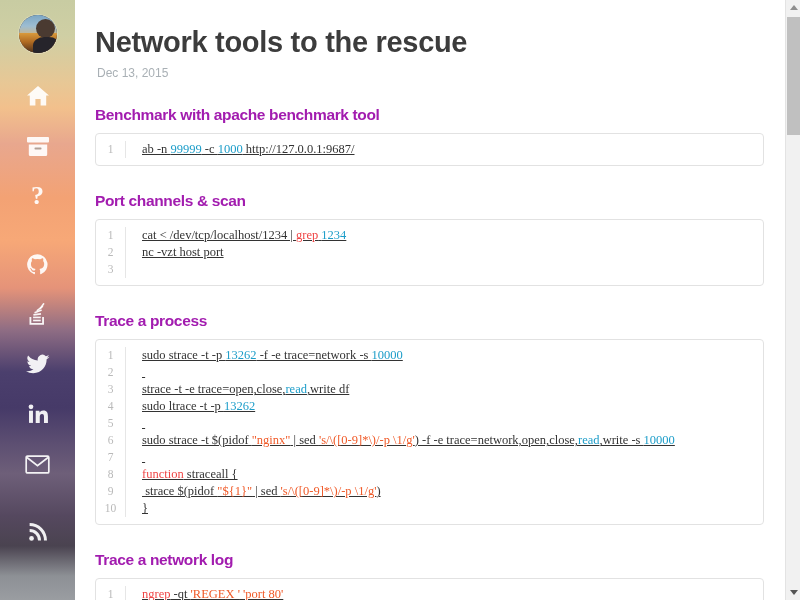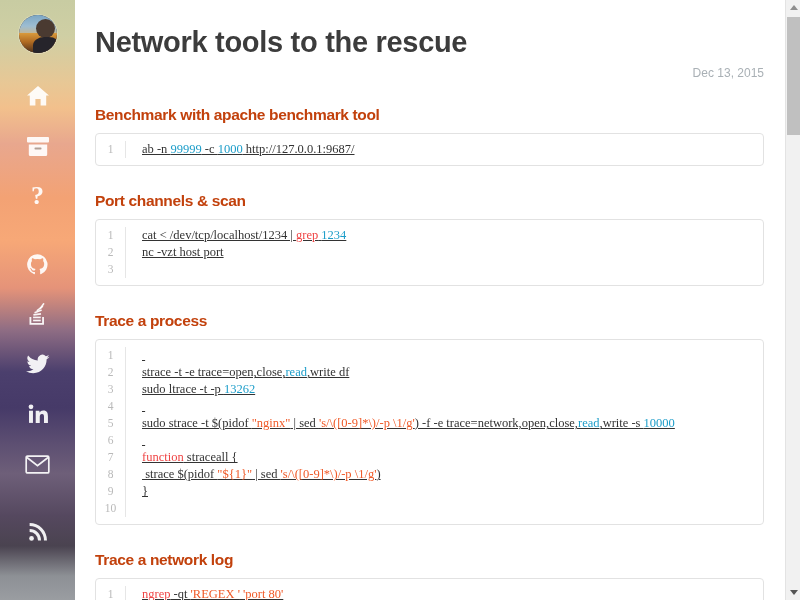--- a/index.html
+++ b/index.html
@@ -124,29 +124,28 @@
     font-size: 29px;
     font-weight: bold;
     color: #3c3c3c;
     letter-spacing: -0.3px;
     line-height: 1.15;
   }
   .post-date {
     margin: 7px 0 0 2px;
     font-size: 12px;
     color: #a9b0b5;
-    text-align: right;
   }
 
   .section { margin-top: 26px; }
   .section-title {
     margin: 0 0 9px 0;
     font-size: 15.5px;
     font-weight: bold;
-    color: #c2410c;
+    color: #a21caf;
     letter-spacing: -0.35px;
   }
 
   
   .codeblock {
     border: 1px solid #e2e2e2;
     border-radius: 4px;
     background: #ffffff;
     display: flex;
     overflow: hidden;
@@ -352,20 +351,21 @@
                 <div class="ln">3</div>
                 <div class="ln">4</div>
                 <div class="ln">5</div>
                 <div class="ln">6</div>
                 <div class="ln">7</div>
                 <div class="ln">8</div>
                 <div class="ln">9</div>
                 <div class="ln">10</div>
               </div>
               <div class="codelines">
+                <div class="cl">sudo strace -t -p <span class="tok-num">13262</span> -f -e trace=network -s <span class="tok-num">10000</span></div>
                 <div class="cl">&nbsp;</div>
                 <div class="cl">strace -t -e trace=open,close,<span class="tok-fn">read</span>,write df</div>
                 <div class="cl">sudo ltrace -t -p <span class="tok-num">13262</span></div>
                 <div class="cl">&nbsp;</div>
                 <div class="cl">sudo strace -t $(pidof <span class="tok-str">"nginx"</span> | sed <span class="tok-str">'s/\([0-9]*\)/-p \1/g'</span>) -f -e trace=network,open,close,<span class="tok-fn">read</span>,write -s <span class="tok-num">10000</span></div>
                 <div class="cl">&nbsp;</div>
                 <div class="cl"><span class="tok-kw">function</span> straceall {</div>
                 <div class="cl"> strace $(pidof <span class="tok-str">"${1}"</span> | sed <span class="tok-str">'s/\([0-9]*\)/-p \1/g'</span>)</div>
                 <div class="cl">}</div>
               </div>

